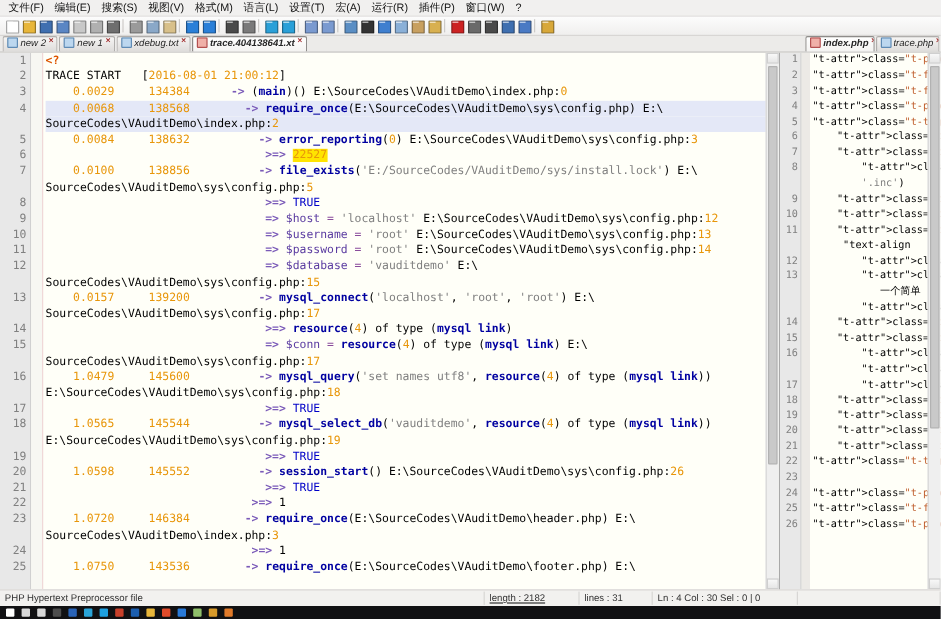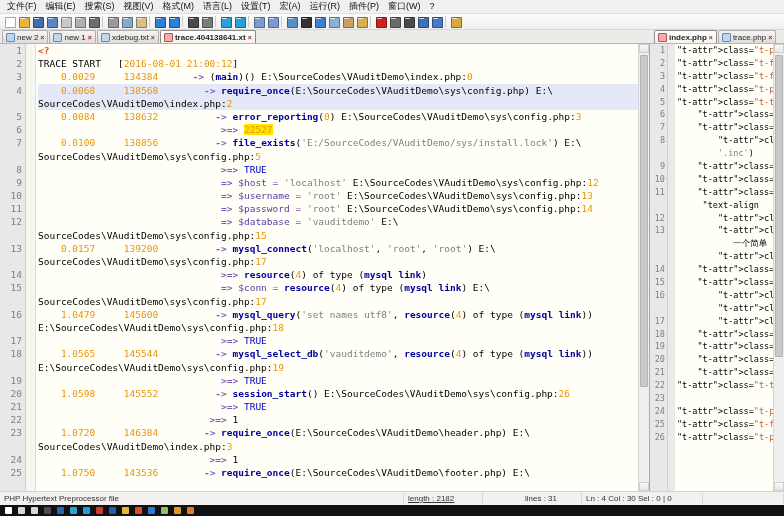--- a/index.html
+++ b/index.html
@@ -44,24 +44,24 @@
   .tbtn{width:13px;height:13px;margin:0 0.5px;border-radius:2px;position:relative;flex:none;}
   .tsep{width:1px;height:11px;background:#cdcbc9;margin:0 2px;flex:none;}
   .gl{position:absolute;display:block;}
 
   
   .tabbar{
     height:13px;background:#ecebe9;border-bottom:1px solid #b8b6b4;
     display:flex;align-items:flex-end;padding-left:2px;
   }
   .tab{
-    height:12px;display:flex;align-items:center;gap:2px;padding:0 3px;
+    height:12px;display:flex;gap:2px;padding:0 3px;
     font-size:8px;color:#262626;background:linear-gradient(to bottom,#f6f5f4,#dedcda);
     border:1px solid #b0aeac;border-bottom:none;margin-right:1px;white-space:nowrap;
-    border-radius:2px 2px 0 0;max-width:120px;overflow:hidden;
+    border-radius:2px 2px 0 0;max-width:120px;overflow:hidden;font-style:italic;
   }
   .tab.active{background:linear-gradient(to bottom,#ffffff,#f4f3f1);border-color:#8e8c8a;font-weight:bold;}
   .tab .dot{width:7px;height:7px;flex:none;border:1px solid #5f8bb5;background:#bcd7ef;border-radius:1px;}
   .tab.active .dot{border-color:#b35050;background:#f0b0a8;}
   .tab .x{font-size:7px;color:#a02a2a;font-weight:bold;line-height:7px;}
 
   
   .split{flex:1;display:flex;min-height:0;background:#fff;}
   .pane{display:flex;min-width:0;min-height:0;background:#fffff8;position:relative;overflow:hidden;}
   .pane-left{flex:1 1 auto;border-right:1px solid #a9a9a9;}
@@ -109,21 +109,21 @@
   .vscroll .arrow.dn{bottom:0;}
 
   
   .statusbar{
     height:13px;flex:none;background:#f2f1ef;border-top:1px solid #d4d2d0;
     display:flex;align-items:center;font-size:8px;color:#333;
   }
   .sb-cell{padding:0 4px;height:11px;line-height:11px;border-right:1px solid #d8d6d4;white-space:nowrap;overflow:hidden;}
   .sb-main{flex:0 0 395px;}
   .sb-a{flex:0 0 70px;text-decoration:underline;}
-  .sb-b{flex:0 0 52px;margin-left:38px;}
+  .sb-b{flex:0 0 52px;}
   .sb-c{flex:0 0 112px;}
   .sb-d{flex:1;}
 
   
   .taskbar{height:11px;flex:none;background:#111113;display:flex;align-items:center;gap:6px;padding-left:5px;}
   .tk{width:7px;height:7px;border-radius:1px;flex:none;}
 
   .watermark{
     position:absolute;left:430px;top:492px;font-size:11px;color:#c9c9c9;
     letter-spacing:0.6px;pointer-events:none;white-space:nowrap;z-index:5;
@@ -298,21 +298,21 @@
           <span class="dot"></span>
           <span>xdebug.txt</span>
           <span class="x">×</span>
         </div>
         <div class="tab active">
           <span class="dot"></span>
           <span>trace.404138641.xt</span>
           <span class="x">×</span>
         </div>
       </div>
-    <div style="display:flex;align-items:flex-end;width:130px;flex:none;" id="tabs-right">
+    <div style="display:flex;align-items:flex-end;width:113px;flex:none;" id="tabs-right">
         <div class="tab active">
           <span class="dot"></span>
           <span>index.php</span>
           <span class="x">×</span>
         </div>
         <div class="tab">
           <span class="dot"></span>
           <span>trace.php</span>
           <span class="x">×</span>
         </div>

